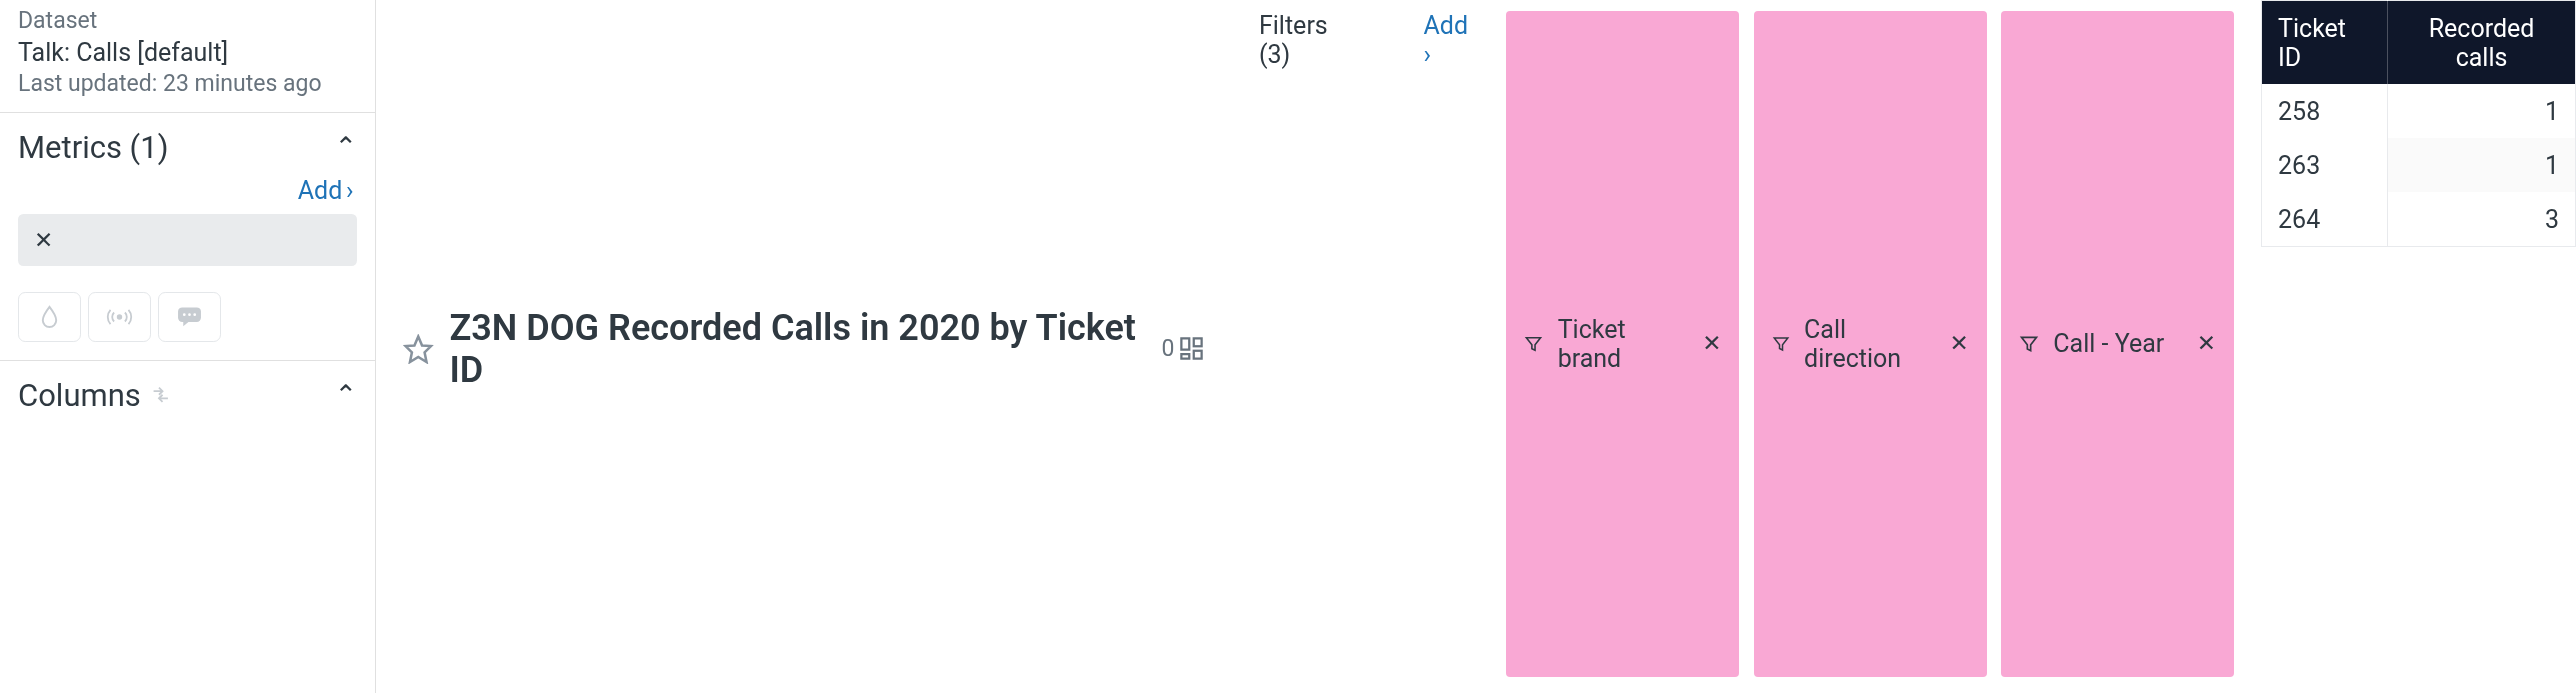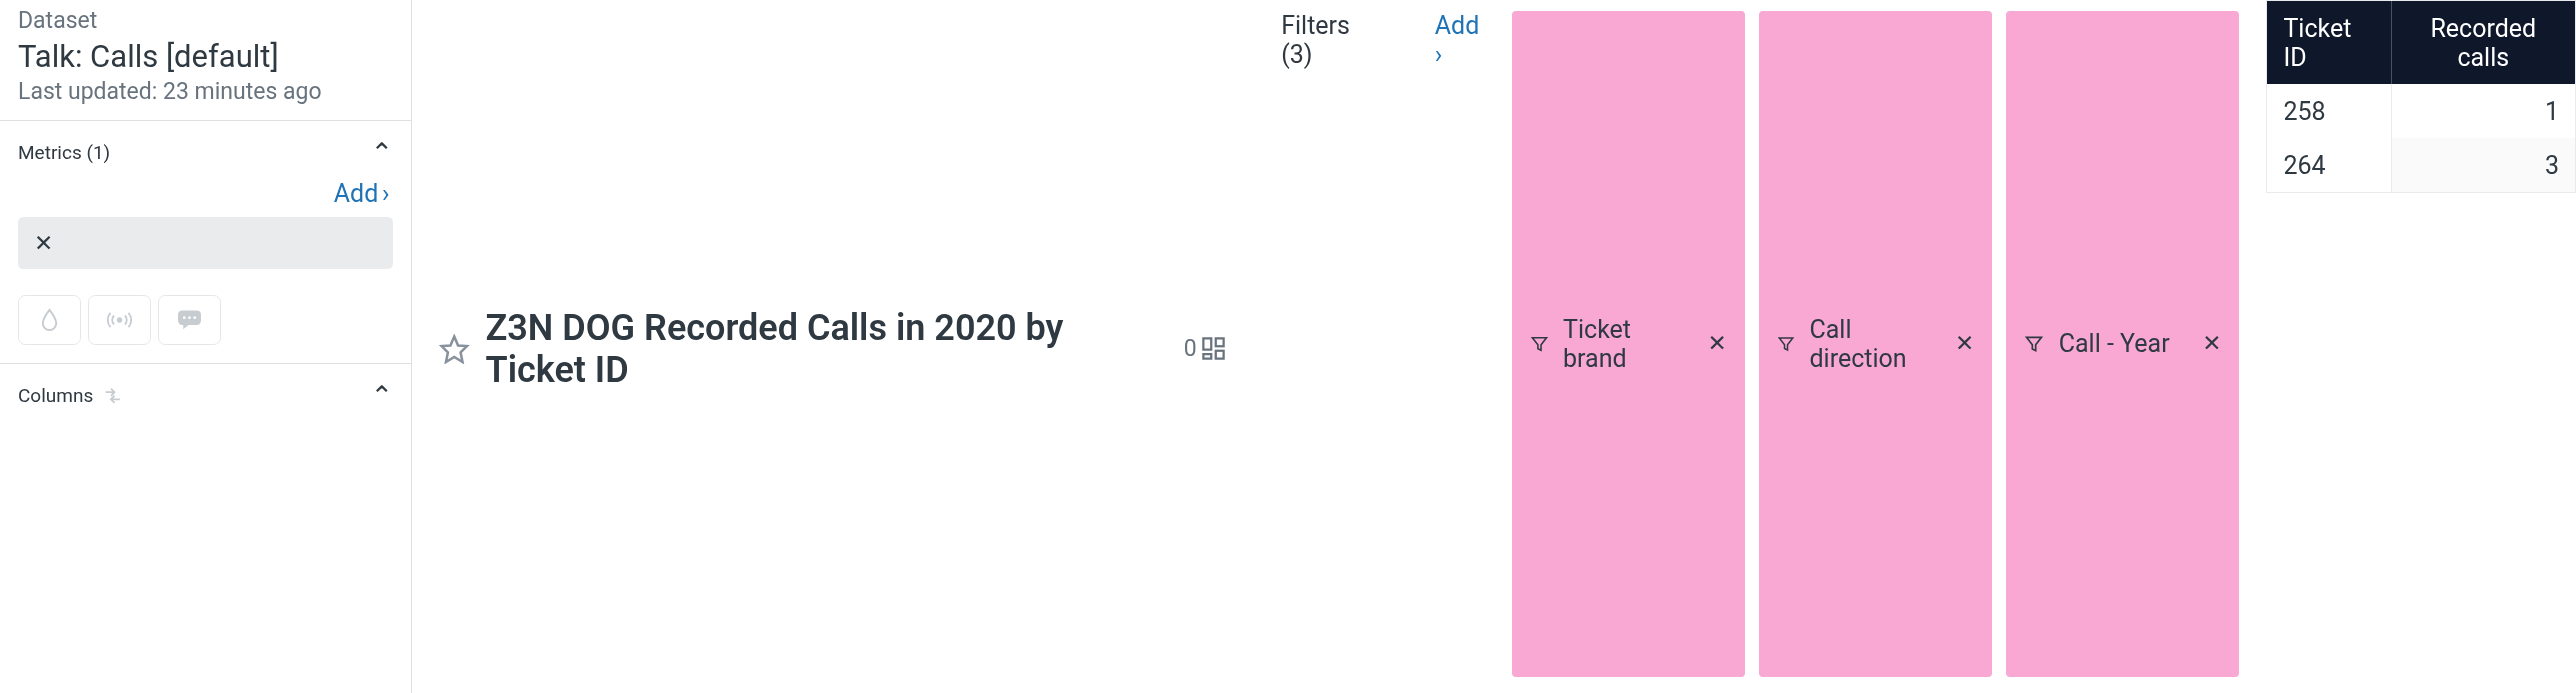--- a/index.html
+++ b/index.html
@@ -6,39 +6,39 @@
     body {
       font-family: -apple-system, BlinkMacSystemFont, "Segoe UI", Roboto, sans-serif;
       font-size: 23px;
       color: #2f3941;
       background: #ffffff;
       width: 2576px;
       height: 694px;
       display: flex;
     }
     .sidebar {
-      width: 412px;
+      width: 376px;
       border-right: 0.9px solid #e0e0e0;
       display: flex;
       flex-direction: column;
     }
     .dataset-block { padding: 7.2px 18px 14.3px 18px; }
     .dataset-label { color: #68737d; font-size: 23px; }
-    .dataset-name { color: #2f3941; font-size: 31px; margin-top: 3.6px; }
+    .dataset-name { color: #2f3941; font-size: 25px; margin-top: 3.6px; }
     .dataset-updated { color: #68737d; font-size: 23px; margin-top: 3.6px; }
     .section {
       border-top: 0.9px solid #e0e0e0;
       padding: 16px 18px 10.8px 18px;
     }
     .section-header {
       display: flex;
       align-items: center;
       justify-content: space-between;
     }
-    .section-title { font-size: 19px; color: #2f3941; }
+    .section-title { font-size: 31px; color: #2f3941; }
     .section-header .chevron {
       font-size: 27px;
       color: #2f3941;
       user-select: none;
     }
     .add-link {
       color: #1f73b7;
       font-size: 25px;
       text-align: right;
       padding: 10.8px 3.6px 9px 0;
@@ -261,20 +261,24 @@
           <th>Ticket ID</th>
           <th>Recorded calls</th>
         </tr>
       </thead>
       <tbody id="table-body">
           <tr>
             <td>258</td>
             <td>1</td>
           </tr>
           <tr>
+            <td>263</td>
+            <td>1</td>
+          </tr>
+          <tr>
             <td>264</td>
             <td>3</td>
           </tr>
         </tbody>
     </table>
   </div>
 </div>
 
 
 </body></html>

